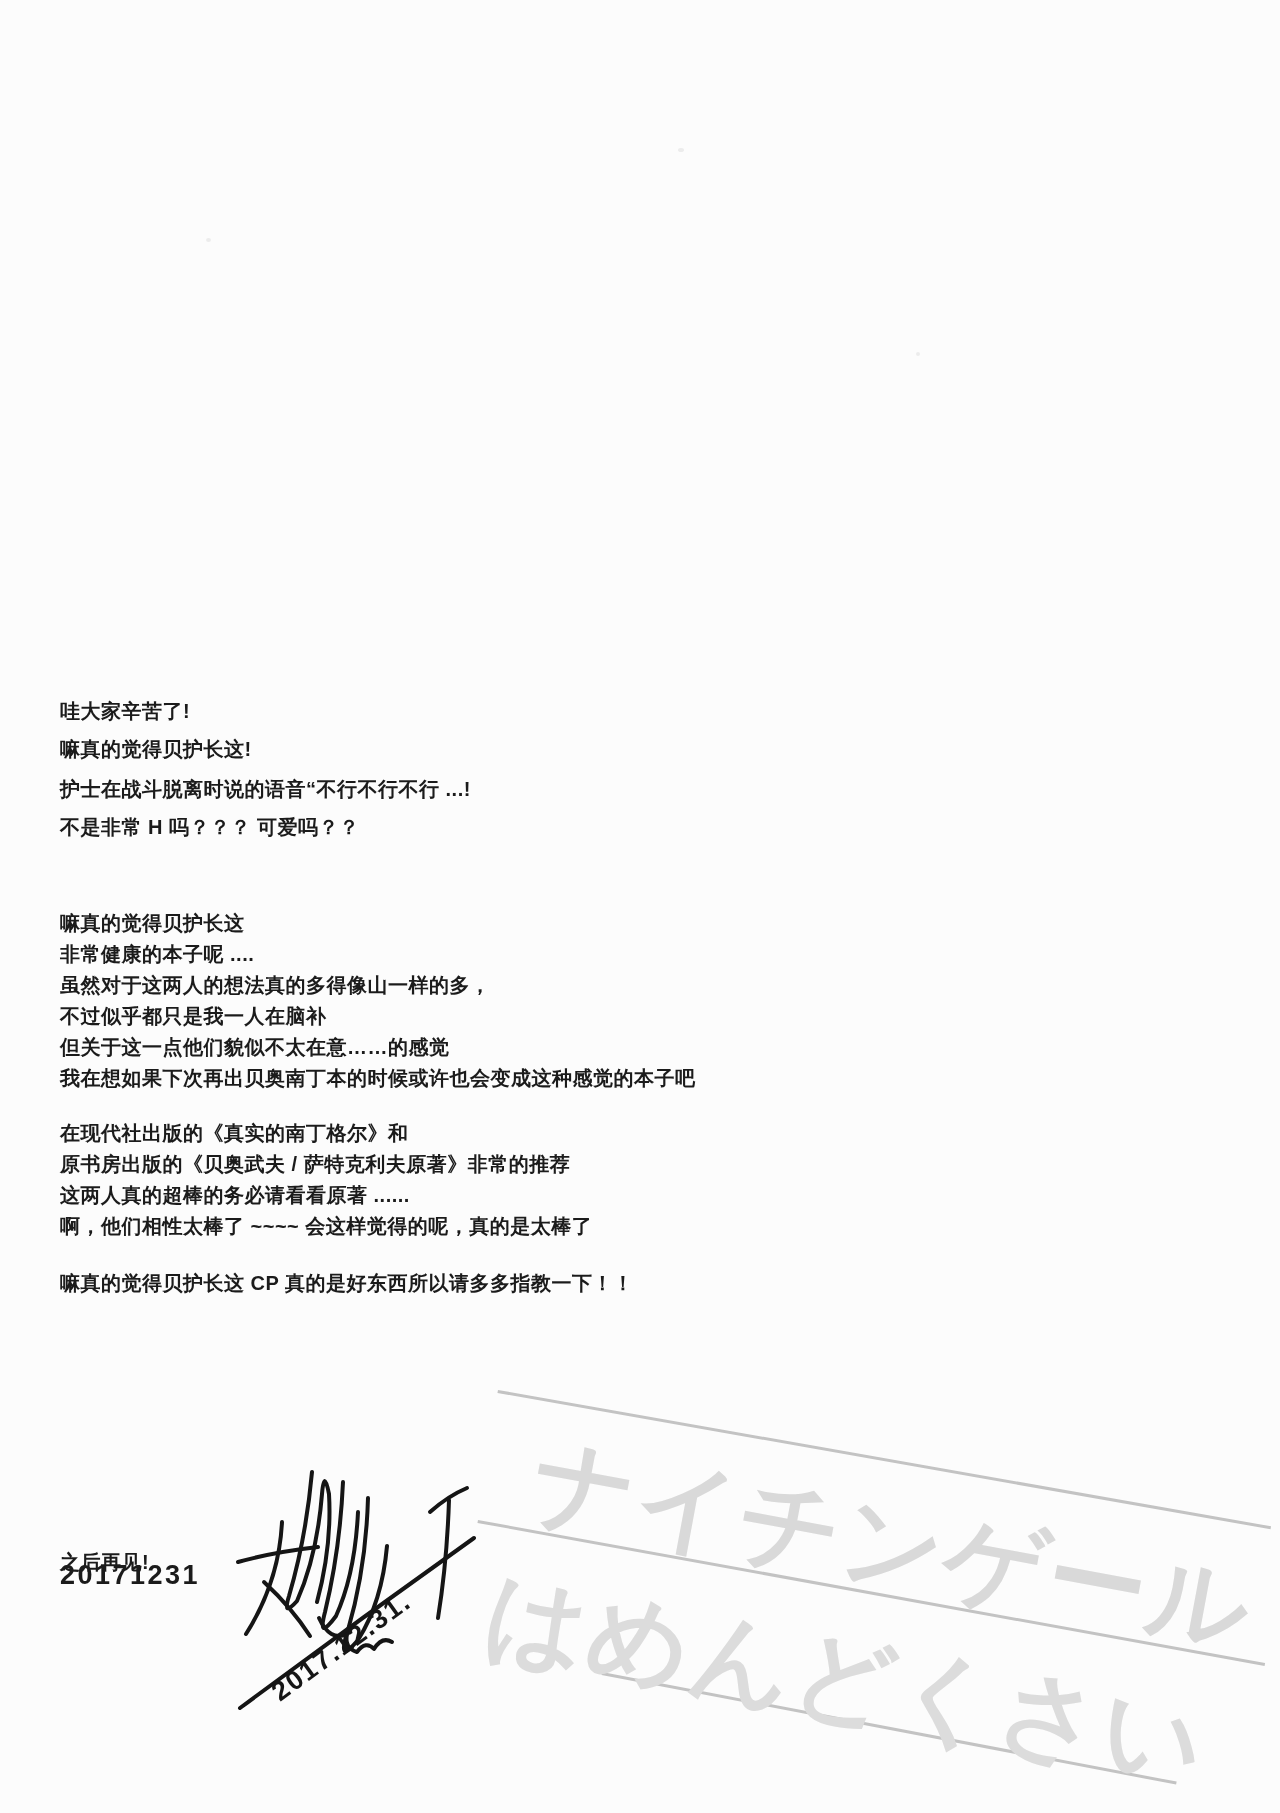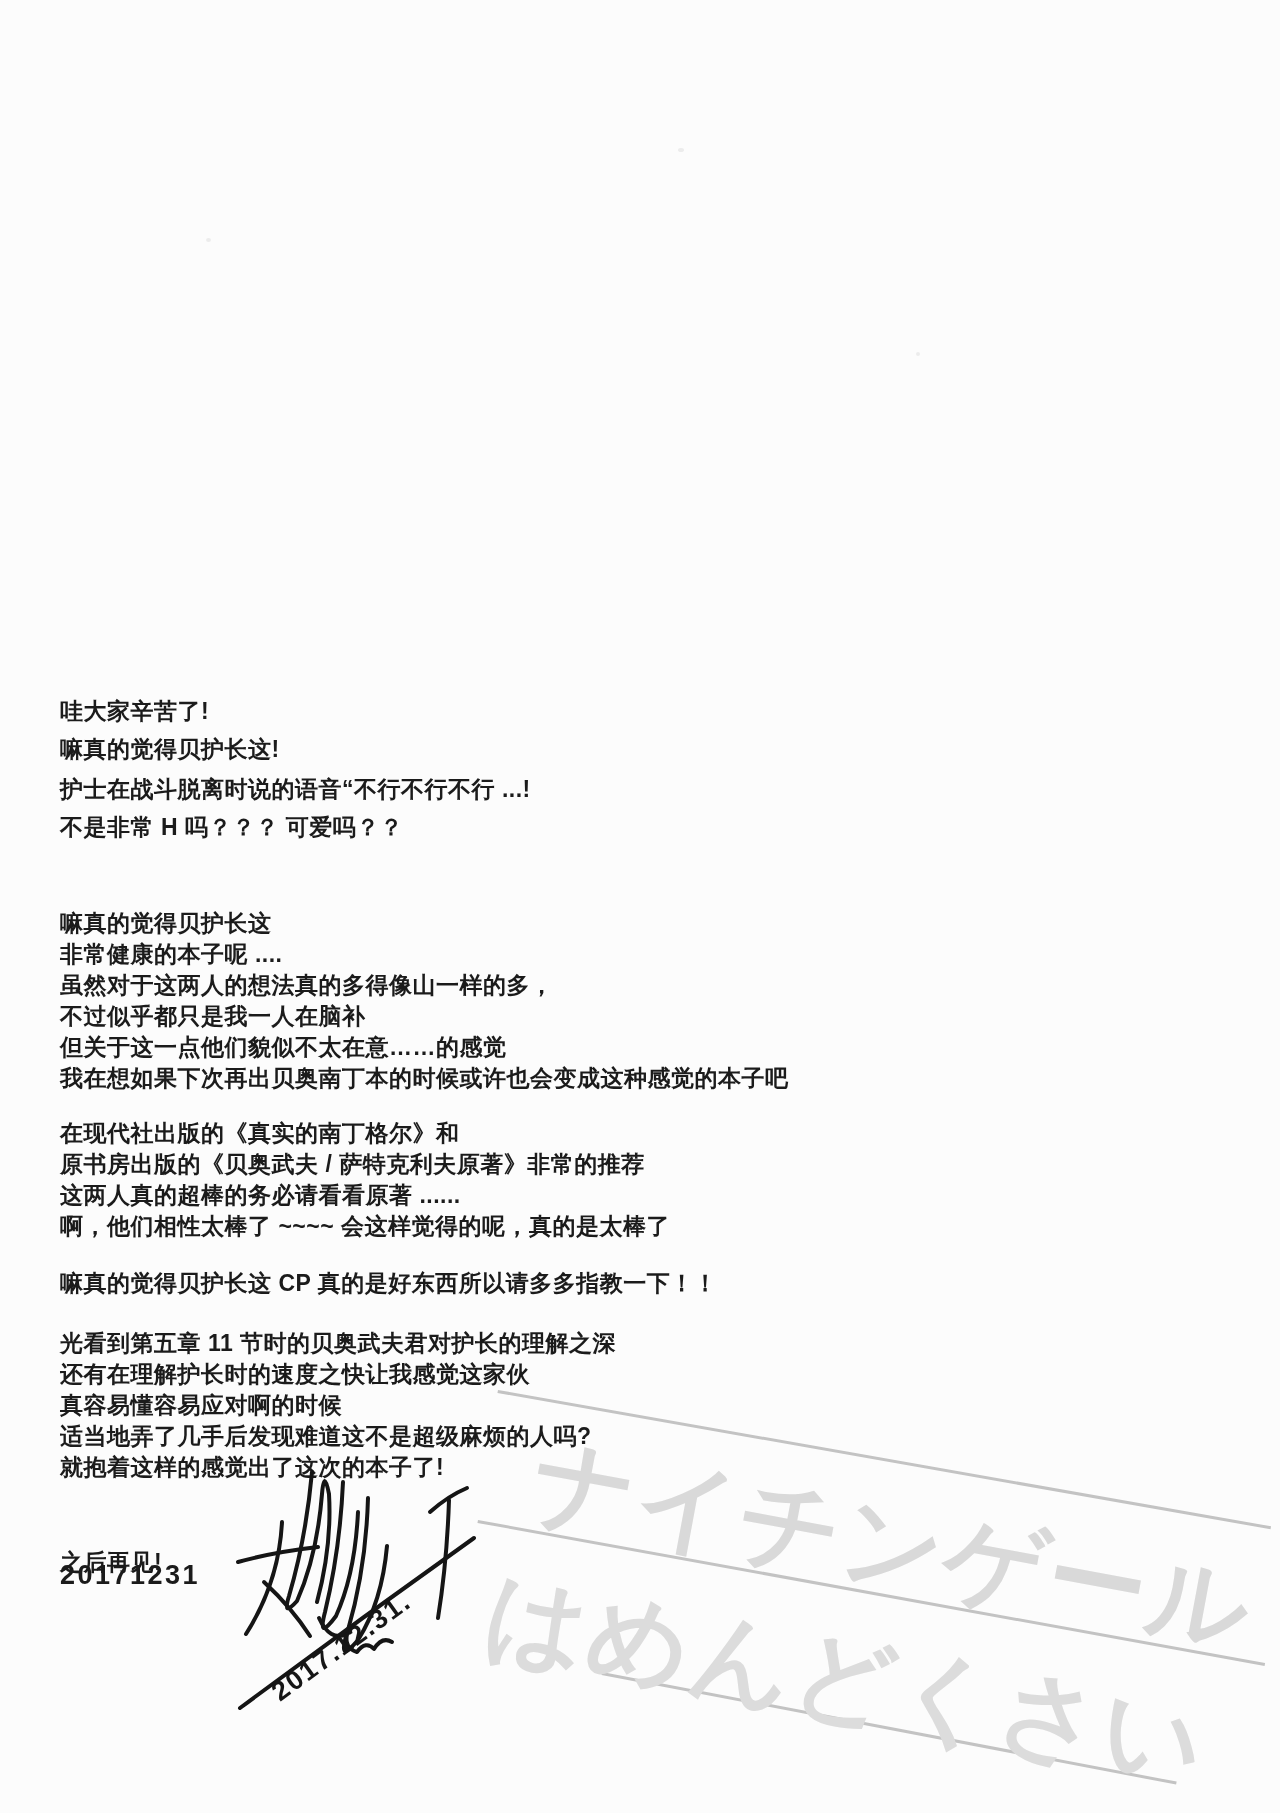--- a/index.html
+++ b/index.html
@@ -12,21 +12,21 @@
   }
   .page{position:absolute;inset:0;}
   .para{
     position:absolute;
     left:60px;
     z-index:3;
   }
   .line{
     font-family:"Liberation Sans", sans-serif;
     font-weight:700;
-    font-size:23px;
+    font-size:20px;
     line-height:31px;
     color:#1b1b1b;
     white-space:pre;
     letter-spacing:0.5px;
   }
   .lh38 .line{line-height:38px;}
   .date{font-size:27px;letter-spacing:2.5px;text-align:center;}
   
   .wm{
     position:absolute;
@@ -90,27 +90,20 @@
     <div class="line">嘛真的觉得贝护长这 CP 真的是好东西所以请多多指教一下！！</div>
   </div>
 
   <div class="para" style="top:1118px">
     <div class="line">在现代社出版的《真实的南丁格尔》和</div>
     <div class="line">原书房出版的《贝奥武夫 / 萨特克利夫原著》非常的推荐</div>
     <div class="line">这两人真的超棒的务必请看看原著 ......</div>
     <div class="line">啊，他们相性太棒了 ~~~~ 会这样觉得的呢，真的是太棒了</div>
   </div>
 
-  <div class="para" style="top:1328px">
-    <div class="line">光看到第五章 11 节时的贝奥武夫君对护长的理解之深</div>
-    <div class="line">还有在理解护长时的速度之快让我感觉这家伙</div>
-    <div class="line">真容易懂容易应对啊的时候</div>
-    <div class="line">适当地弄了几手后发现难道这不是超级麻烦的人吗?</div>
-    <div class="line">就抱着这样的感觉出了这次的本子了!</div>
-  </div>
 
   <div class="para" style="top:1547px">
     <div class="line">之后再见!</div>
   </div>
 
   <div class="para" style="top:1560px">
     <div class="line date">20171231</div>
   </div>
 
   <svg id="sig" width="280" height="280" viewBox="0 0 280 280">

